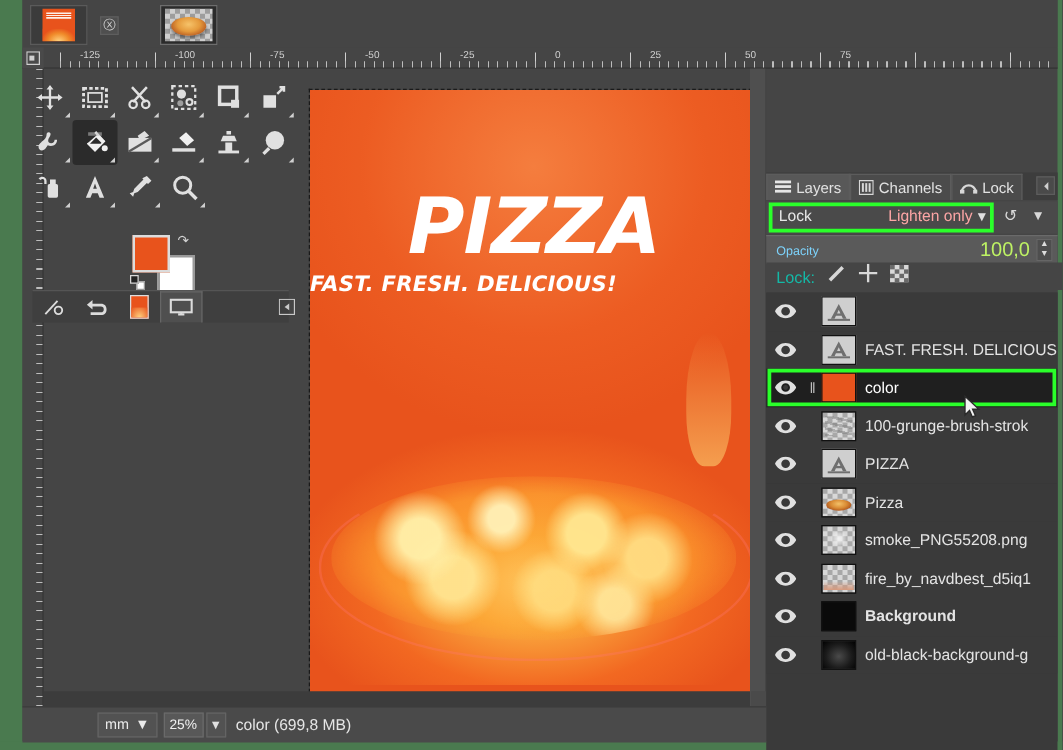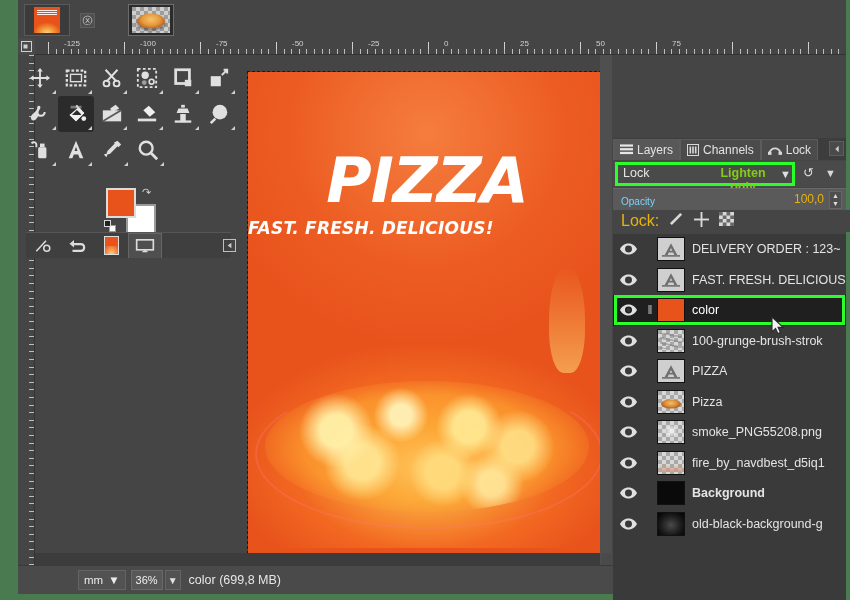--- a/index.html
+++ b/index.html
@@ -119,33 +119,33 @@
   .dock-tabs{position:absolute;left:0;top:0;width:233px;height:22px;background:#3d3d3d;display:flex;align-items:flex-end;}
   .dtab{height:21px;display:flex;align-items:center;gap:4px;padding:0 6px;color:#e2e2e2;font-size:12px;
         background:#4b4b4b;border:1px solid #5c5c5c;border-bottom:none;box-sizing:border-box;}
   .dtab.sel{background:#585858;}
   .dock-menu-btn{position:absolute;right:2px;top:3px;width:15px;height:15px;background:#4a4a4a;border:1px solid #5d5d5d;
         box-sizing:border-box;display:flex;align-items:center;justify-content:center;}
 
   .moderow{position:absolute;left:0;top:23px;width:233px;height:26px;background:#4a4a4a;display:flex;align-items:center;}
   .mode-hl{position:absolute;left:2px;top:24px;width:180px;height:24px;border:3px solid #2aff2a;box-sizing:border-box;}
   .mode-label{position:absolute;left:10px;top:28px;color:#e6e6e6;font-size:12.5px;}
-  .mode-value{position:absolute;left:95px;top:28px;width:70px;text-align:center;color:#84cc16;font-size:12.5px;font-weight:bold;}
+  .mode-value{position:absolute;left:95px;top:28px;width:70px;text-align:right;color:#fca5a5;font-size:12.5px;}
   .mode-caret{position:absolute;left:167px;top:30px;color:#e0e0e0;font-size:11px;}
   .mode-extra{position:absolute;left:190px;top:27px;color:#d8d8d8;font-size:13px;}
   .mode-extra2{position:absolute;left:212px;top:29px;color:#d8d8d8;font-size:11px;}
 
   .opacityrow{position:absolute;left:0;top:50px;width:233px;height:22px;background:#5a5a5a;border-top:1px solid #6a6a6a;}
   .op-label{position:absolute;left:8px;top:7px;color:#7dd3fc;font-size:10px;}
-  .op-value{position:absolute;right:22px;top:3px;color:#eab308;font-size:12px;}
+  .op-value{position:absolute;right:22px;top:3px;color:#bef264;font-size:16px;}
   .op-spin{position:absolute;right:4px;top:2px;width:13px;height:18px;display:flex;flex-direction:column;
     align-items:center;justify-content:center;color:#ddd;font-size:7px;line-height:8px;background:#4e4e4e;border:1px solid #666;box-sizing:border-box;}
 
   .lockrow{position:absolute;left:0;top:72px;width:233px;height:22px;background:#454545;display:flex;align-items:center;gap:10px;padding-left:8px;}
-  .lock-label{color:#eab308;font-size:16px;}
+  .lock-label{color:#14b8a6;font-size:13px;}
 
   .layerlist{position:absolute;left:0;top:96px;width:233px;height:444px;background:#3a3a3a;overflow:hidden;}
   .layer{position:relative;height:30.5px;display:flex;align-items:center;background:#3a3a3a;}
   .layer.sel{background:#1f1f1f;}
   .layer .eye{width:30px;display:flex;align-items:center;justify-content:center;}
   .layer .linkcell{width:14px;display:flex;align-items:center;justify-content:center;color:#bdbdbd;font-size:12px;}
   .layer .thumb{width:28px;height:24px;margin-right:7px;border:1px solid #111;box-sizing:border-box;flex:0 0 auto;}
   .layer .lname{color:#e4e4e4;font-size:12.5px;white-space:nowrap;overflow:hidden;}
   .layer.sel .lname{color:#fff;}
   .layer .lname.bold{font-weight:bold;}
@@ -494,21 +494,20 @@
               <circle cx="10" cy="6.5" r="2.3" fill="#3a3a3a"></circle>
             </svg>
           </span>
           <span class="linkcell"></span>
           <div class="thumb th-text">
             <svg width="18" height="15" viewBox="0 0 20 16" fill="#6f6f6f">
               <path d="M10 1l7 13h-3.3l-1.2-2.6H7.5L6.3 14H3L10 1zm0 5.2L8.5 9.4h3L10 6.2z"></path>
               <rect x="0" y="14.2" width="20" height="1.8"></rect>
             </svg>
           </div>
-          <span class="lname">DELIVERY ORDER : 123~</span>
         </div>
         <div class="layer">
           <span class="eye">
             <svg width="17" height="12" viewBox="0 0 20 13" fill="#e0e0e0">
               <path d="M10 0C5 0 1.6 3.2 0 6.5 1.6 9.8 5 13 10 13s8.4-3.2 10-6.5C18.4 3.2 15 0 10 0zm0 10.6a4.1 4.1 0 110-8.2 4.1 4.1 0 010 8.2z"></path>
               <circle cx="10" cy="6.5" r="2.3" fill="#3a3a3a"></circle>
             </svg>
           </span>
           <span class="linkcell"></span>
           <div class="thumb th-text">
@@ -624,21 +623,21 @@
       </div>
 
   </div>
 
   <div class="statusbar">
     <div class="unit-box">
       <span>mm</span>
       <span>▼</span>
     </div>
     <div class="zoom-box">
-      <span>36%</span>
+      <span>25%</span>
     </div>
     <div class="zoom-caret">▼</div>
     <div class="status-text">color (699,8 MB)</div>
   </div>
 
   <div class="cursor" style="left:771px;top:316px">
     <svg width="14" height="20" viewBox="0 0 14 20">
         <path d="M1 1l0 15 3.6-3.6 2.3 5.2 2.5-1.1-2.3-5.1 5 0z" fill="#f2f2f2" stroke="#2a2a2a" stroke-width="1.1"></path>
       </svg>
   </div>

